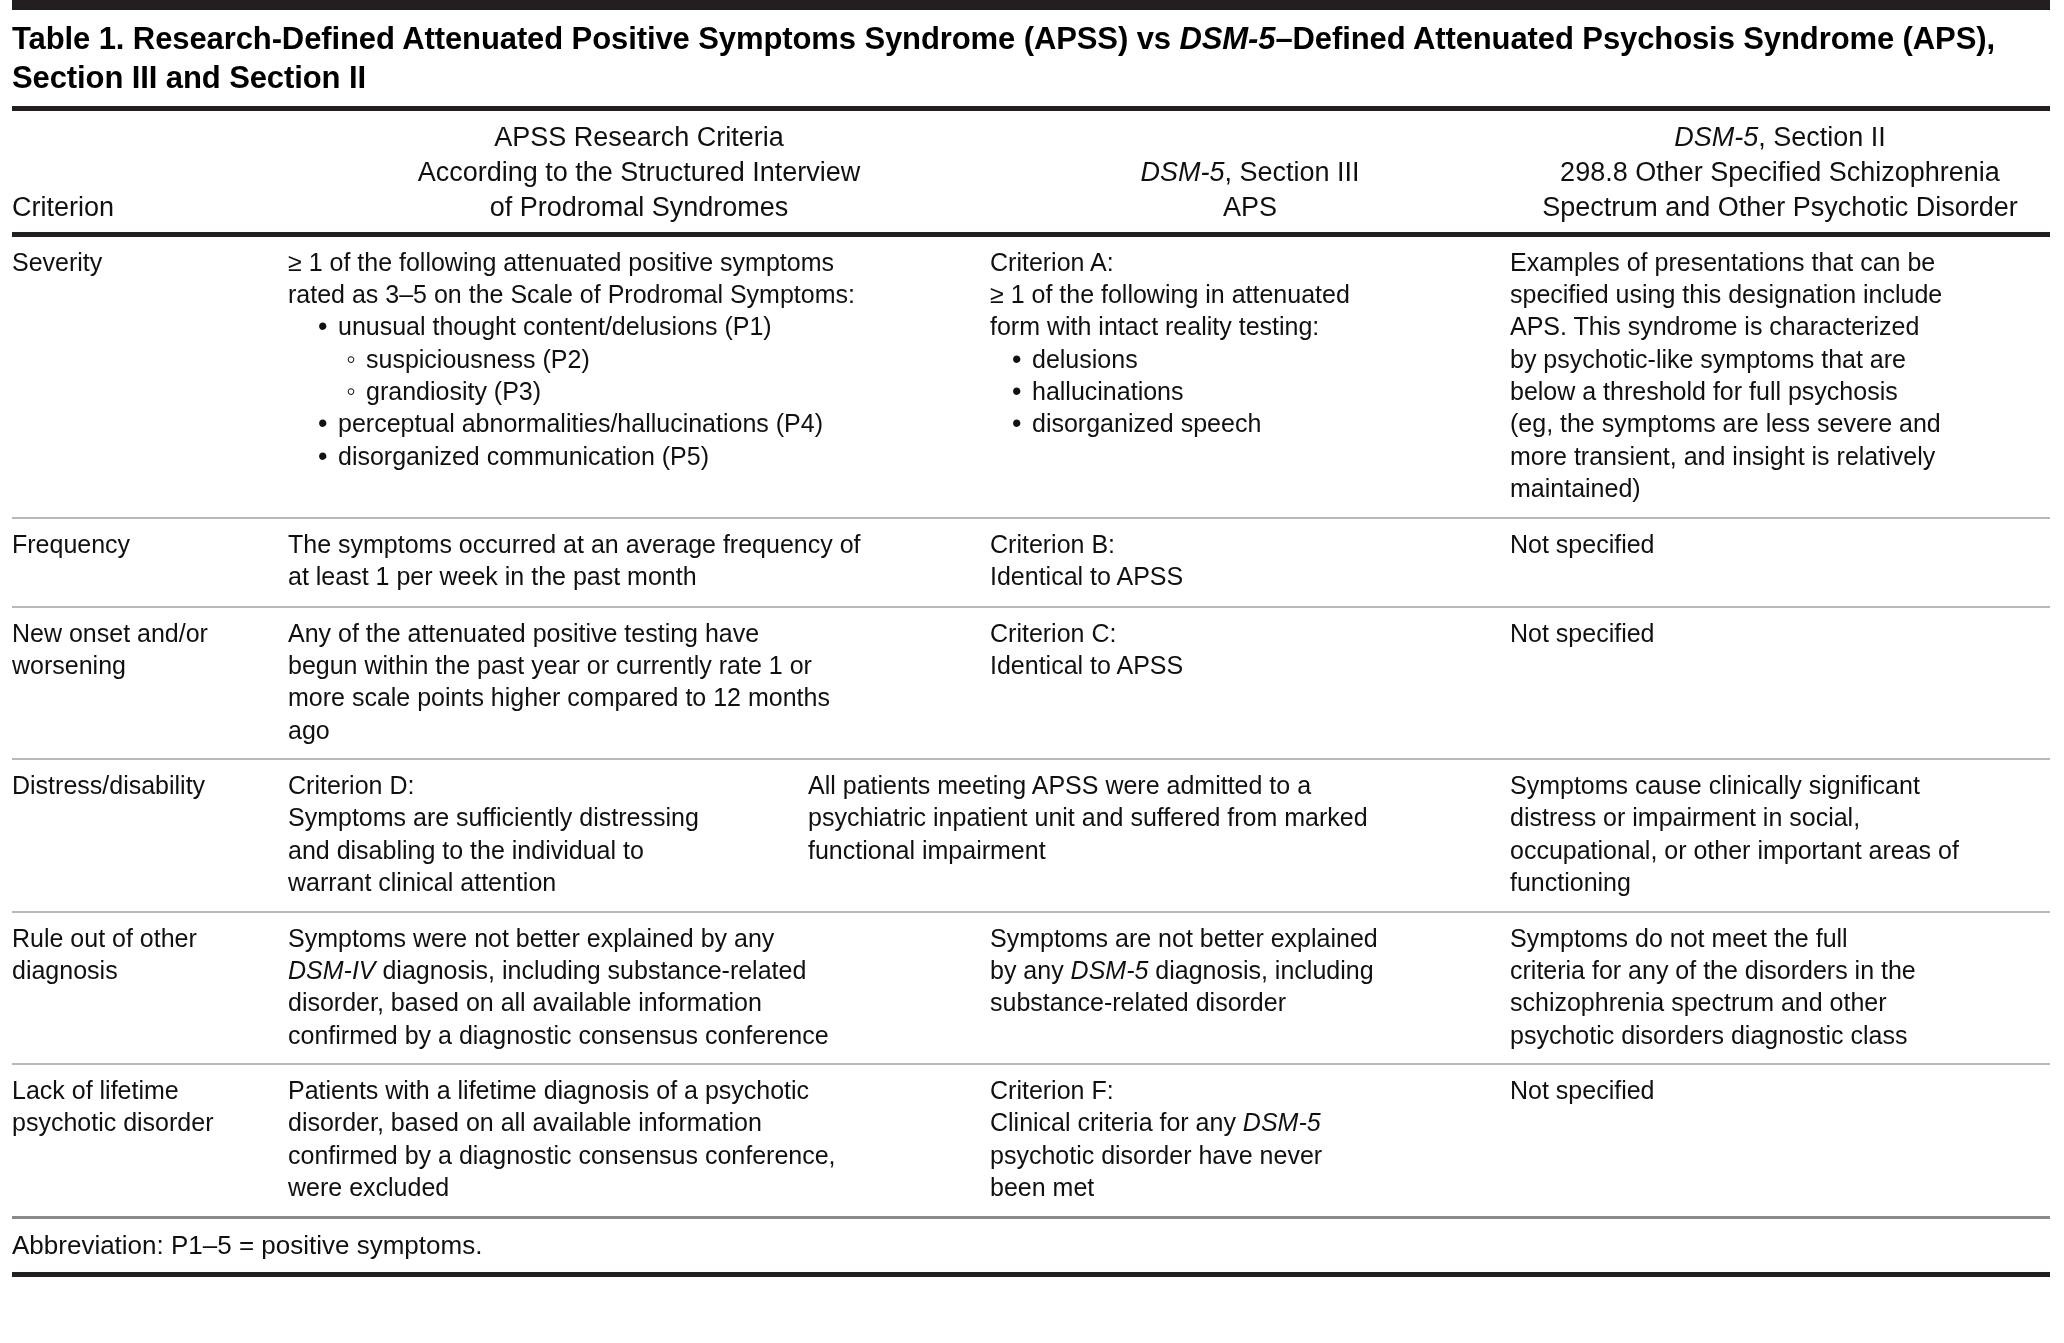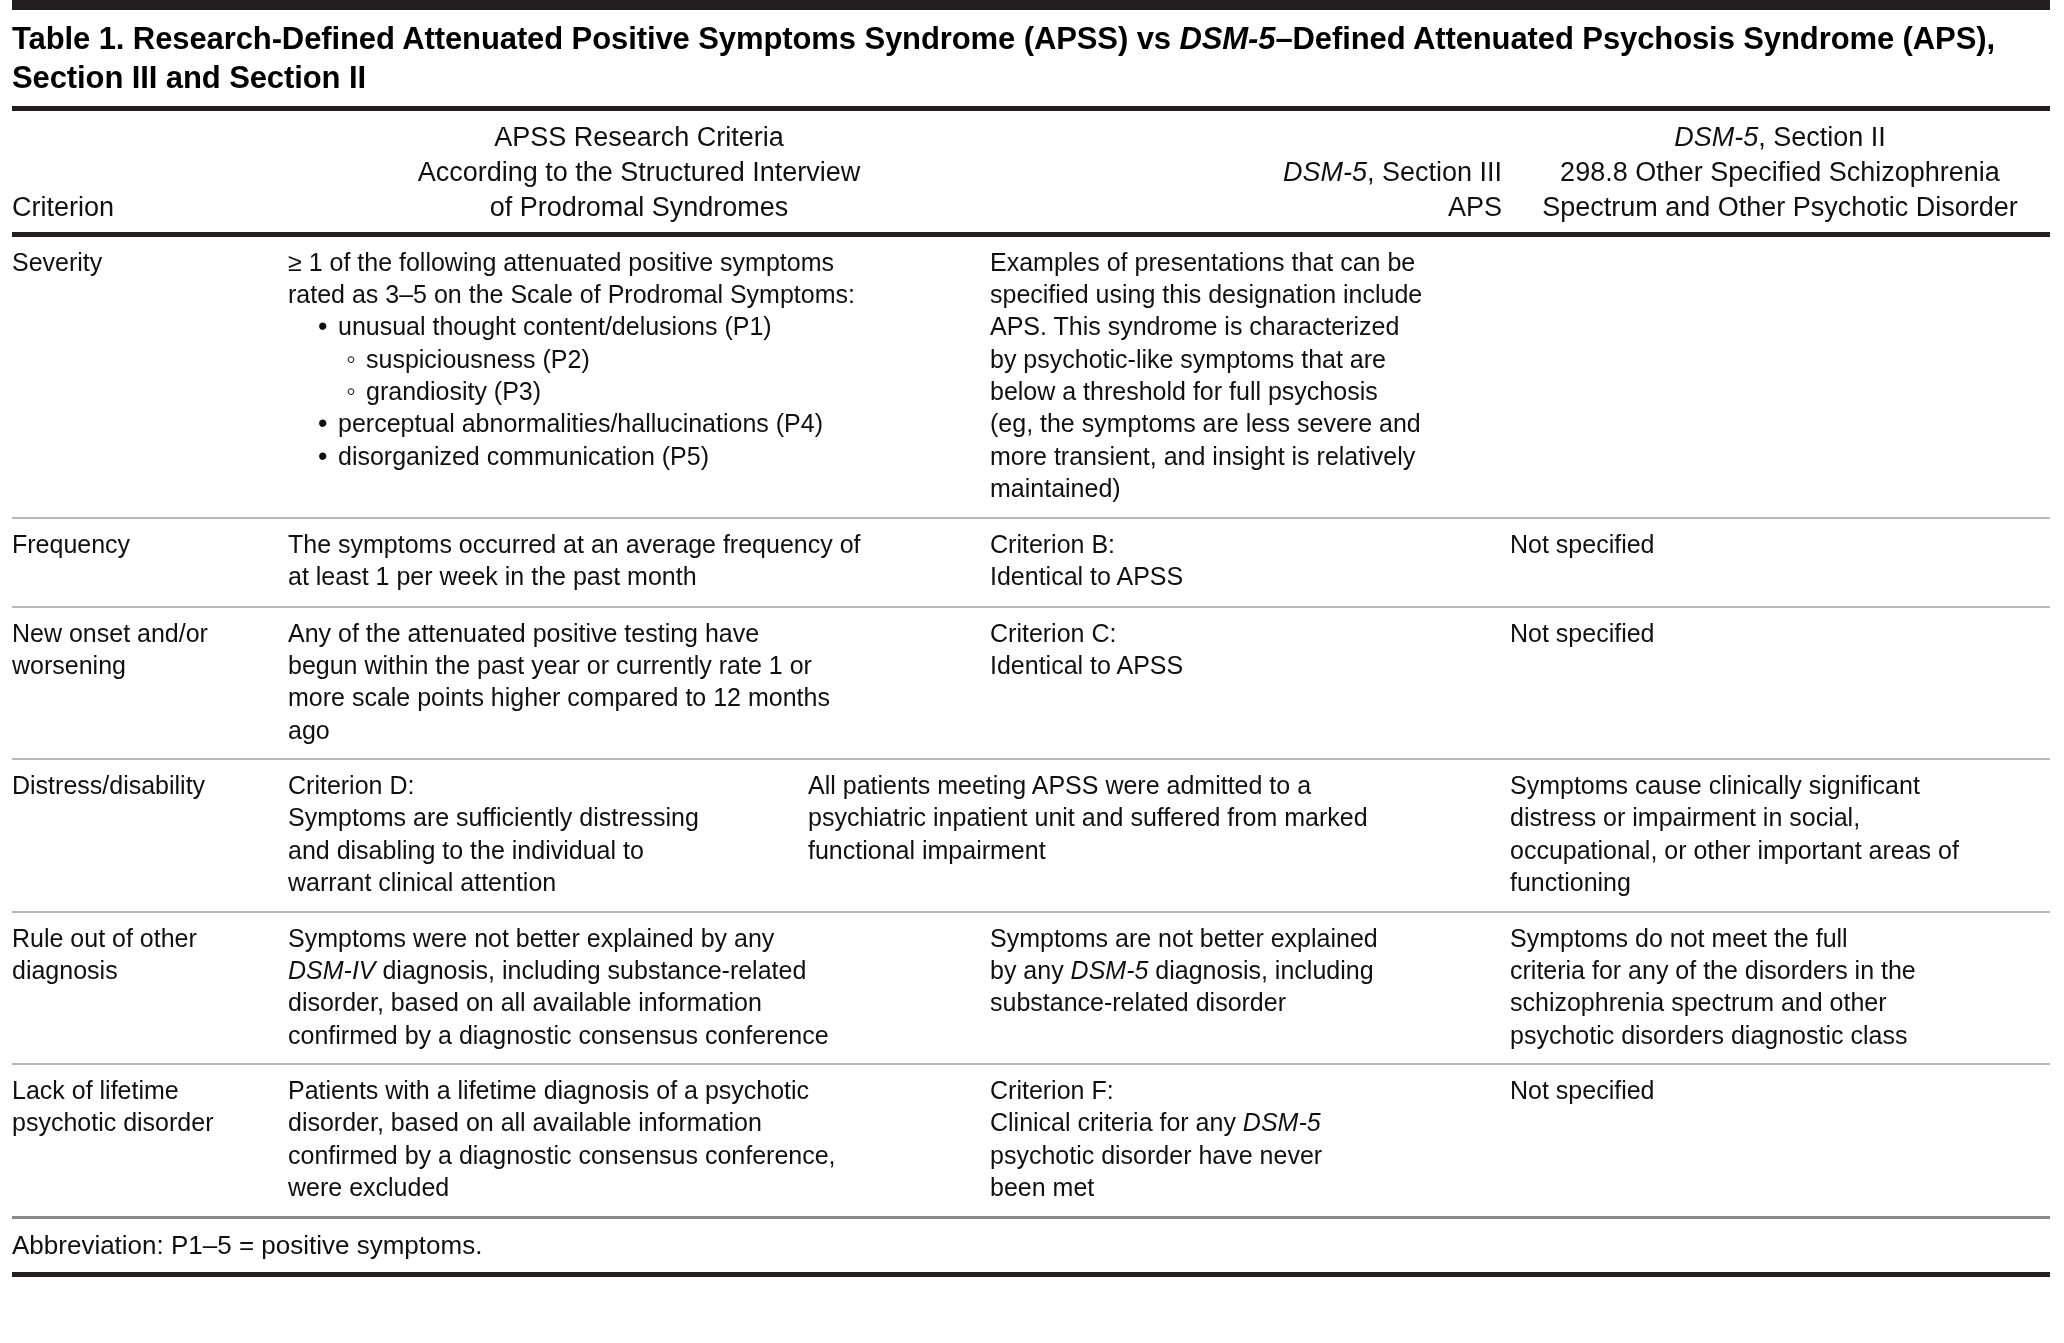--- a/index.html
+++ b/index.html
@@ -60,21 +60,21 @@
   .thead {
     display: flex;
     align-items: flex-end;
     font-size: 27px;
     line-height: 1.29;
     padding: 9px 0 7px 0;
   }
   .thead .col { box-sizing: border-box; }
   .thead .col-1 { width: 276px; padding-right: 10px; text-align: left; }
   .thead .col-2 { width: 702px; text-align: center; padding: 0 8px; }
-  .thead .col-3 { width: 520px; text-align: right; padding: 0 8px; }
+  .thead .col-3 { width: 520px; text-align: center; padding: 0 8px; }
   .thead .col-4 { width: 540px; text-align: center; padding: 0 4px; }
   .thead em { font-style: italic; }
 
   
   .trow {
     display: flex;
     align-items: flex-start;
     font-size: 25px;
     line-height: 1.295;
     padding: 9px 0 12px 0;
@@ -193,20 +193,30 @@
       <p>≥ 1 of the following attenuated positive symptoms</p>
       <p>rated as 3–5 on the Scale of Prodromal Symptoms:</p>
       <ul class="bullets">
         <li class="lvl1">unusual thought content/delusions (P1)</li>
         <li class="lvl2">suspiciousness (P2)</li>
         <li class="lvl2">grandiosity (P3)</li>
         <li class="lvl1">perceptual abnormalities/hallucinations (P4)</li>
         <li class="lvl1">disorganized communication (P5)</li>
       </ul>
     </div>
+    <div class="col col-3 lines">
+      <p>Criterion A:</p>
+      <p>≥ 1 of the following in attenuated</p>
+      <p>form with intact reality testing:</p>
+      <ul class="bullets-sm">
+        <li>delusions</li>
+        <li>hallucinations</li>
+        <li>disorganized speech</li>
+      </ul>
+    </div>
     <div class="col col-4 lines">
       <p>Examples of presentations that can be</p>
       <p>specified using this designation include</p>
       <p>APS. This syndrome is characterized</p>
       <p>by psychotic-like symptoms that are</p>
       <p>below a threshold for full psychosis</p>
       <p>(eg, the symptoms are less severe and</p>
       <p>more transient, and insight is relatively</p>
       <p>maintained)</p>
     </div>

